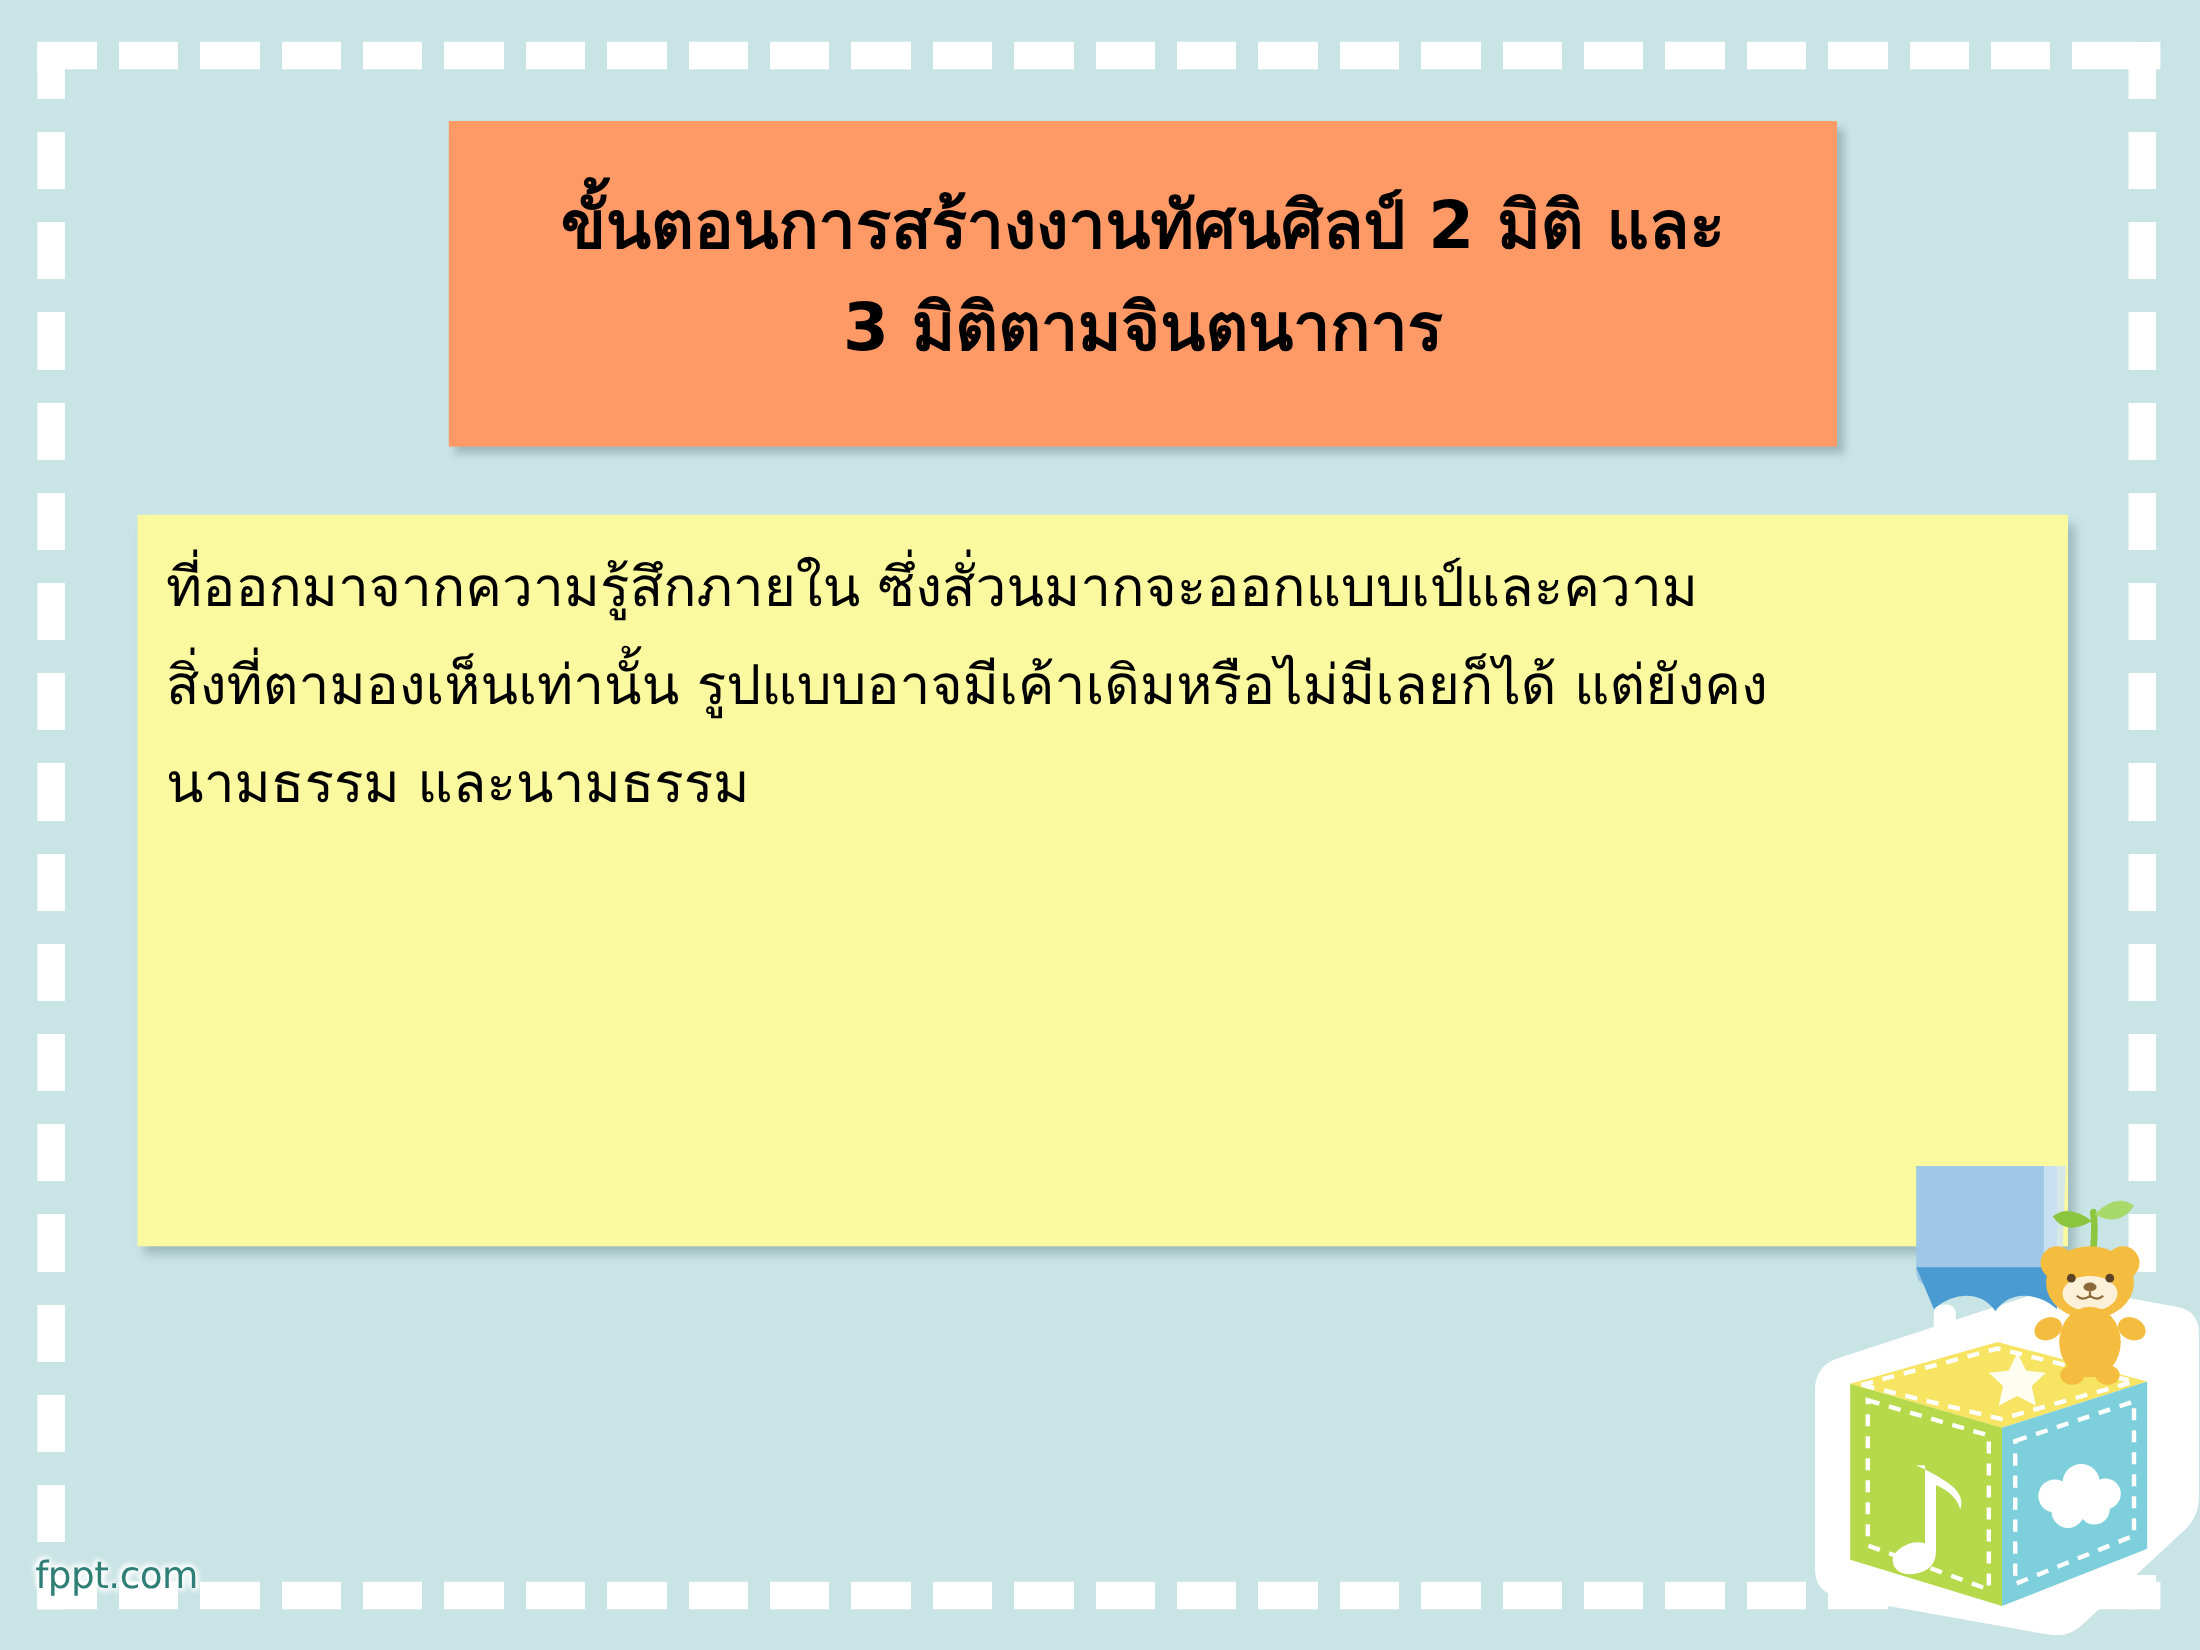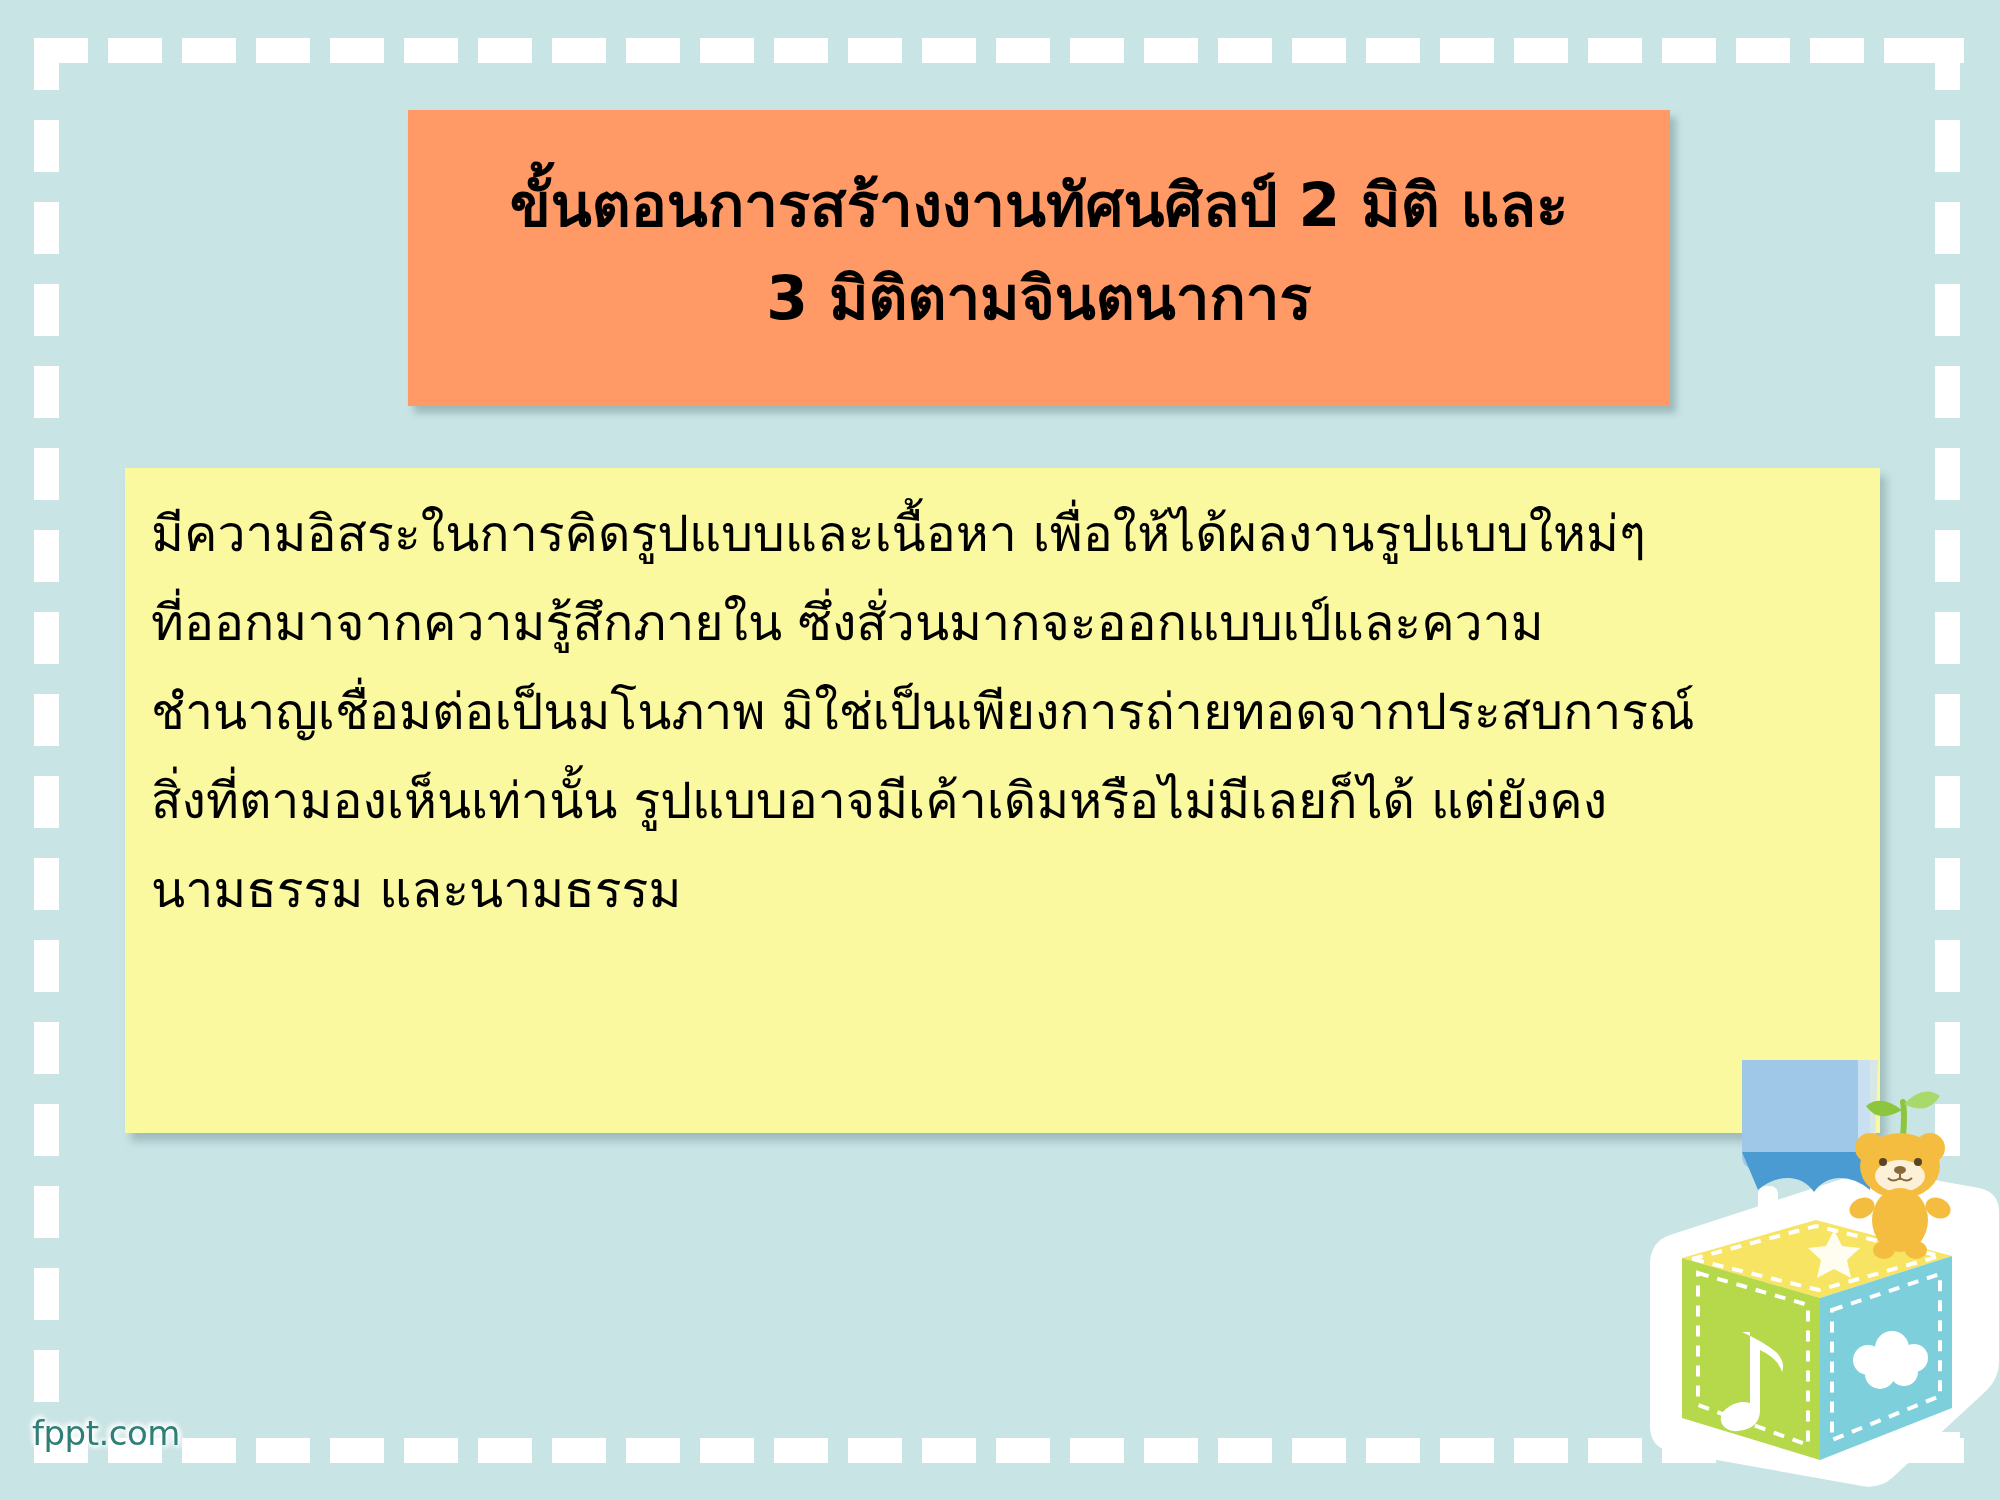--- a/index.html
+++ b/index.html
@@ -135,23 +135,21 @@
   <div class="frame-edge frame-bottom"></div>
   <div class="frame-edge frame-left"></div>
   <div class="frame-edge frame-right"></div>
 
   <div id="title-box">
     <div class="title-line">ขั้นตอนการสร้างงานทัศนศิลป์ 2 มิติ และ</div>
     <div class="title-line">3 มิติตามจินตนาการ</div>
   </div>
 
   <div id="content-box">
-    <div class="body-line">มีความอิสระในการคิดรูปแบบและเนื้อหา เพื่อให้ได้ผลงานรูปแบบใหม่ๆ</div>
     <div class="body-line">ที่ออกมาจากความรู้สึกภายใน ซึ่งสั่วนมากจะออกแบบเป์และความ</div>
-    <div class="body-line">ชำนาญเชื่อมต่อเป็นมโนภาพ มิใช่เป็นเพียงการถ่ายทอดจากประสบการณ์</div>
     <div class="body-line">สิ่งที่ตามองเห็นเท่านั้น รูปแบบอาจมีเค้าเดิมหรือไม่มีเลยก็ได้ แต่ยังคง</div>
     <div class="body-line">นามธรรม และนามธรรม</div>
   </div>
 
   <div id="decoration">
     <svg id="deco-svg" viewBox="0 0 370 440" xmlns="http://www.w3.org/2000/svg">
 
       <g>
         <path d="M40 175 q-18 6 -20 26 l0 165 q0 22 22 26 l190 34 q18 3 30 -8 l95 -88 q12 -12 12 -28 l0 -150 q0 -20 -20 -24 l-100 -18 q-16 -3 -28 6 z" fill="#ffffff"></path>
       </g>

